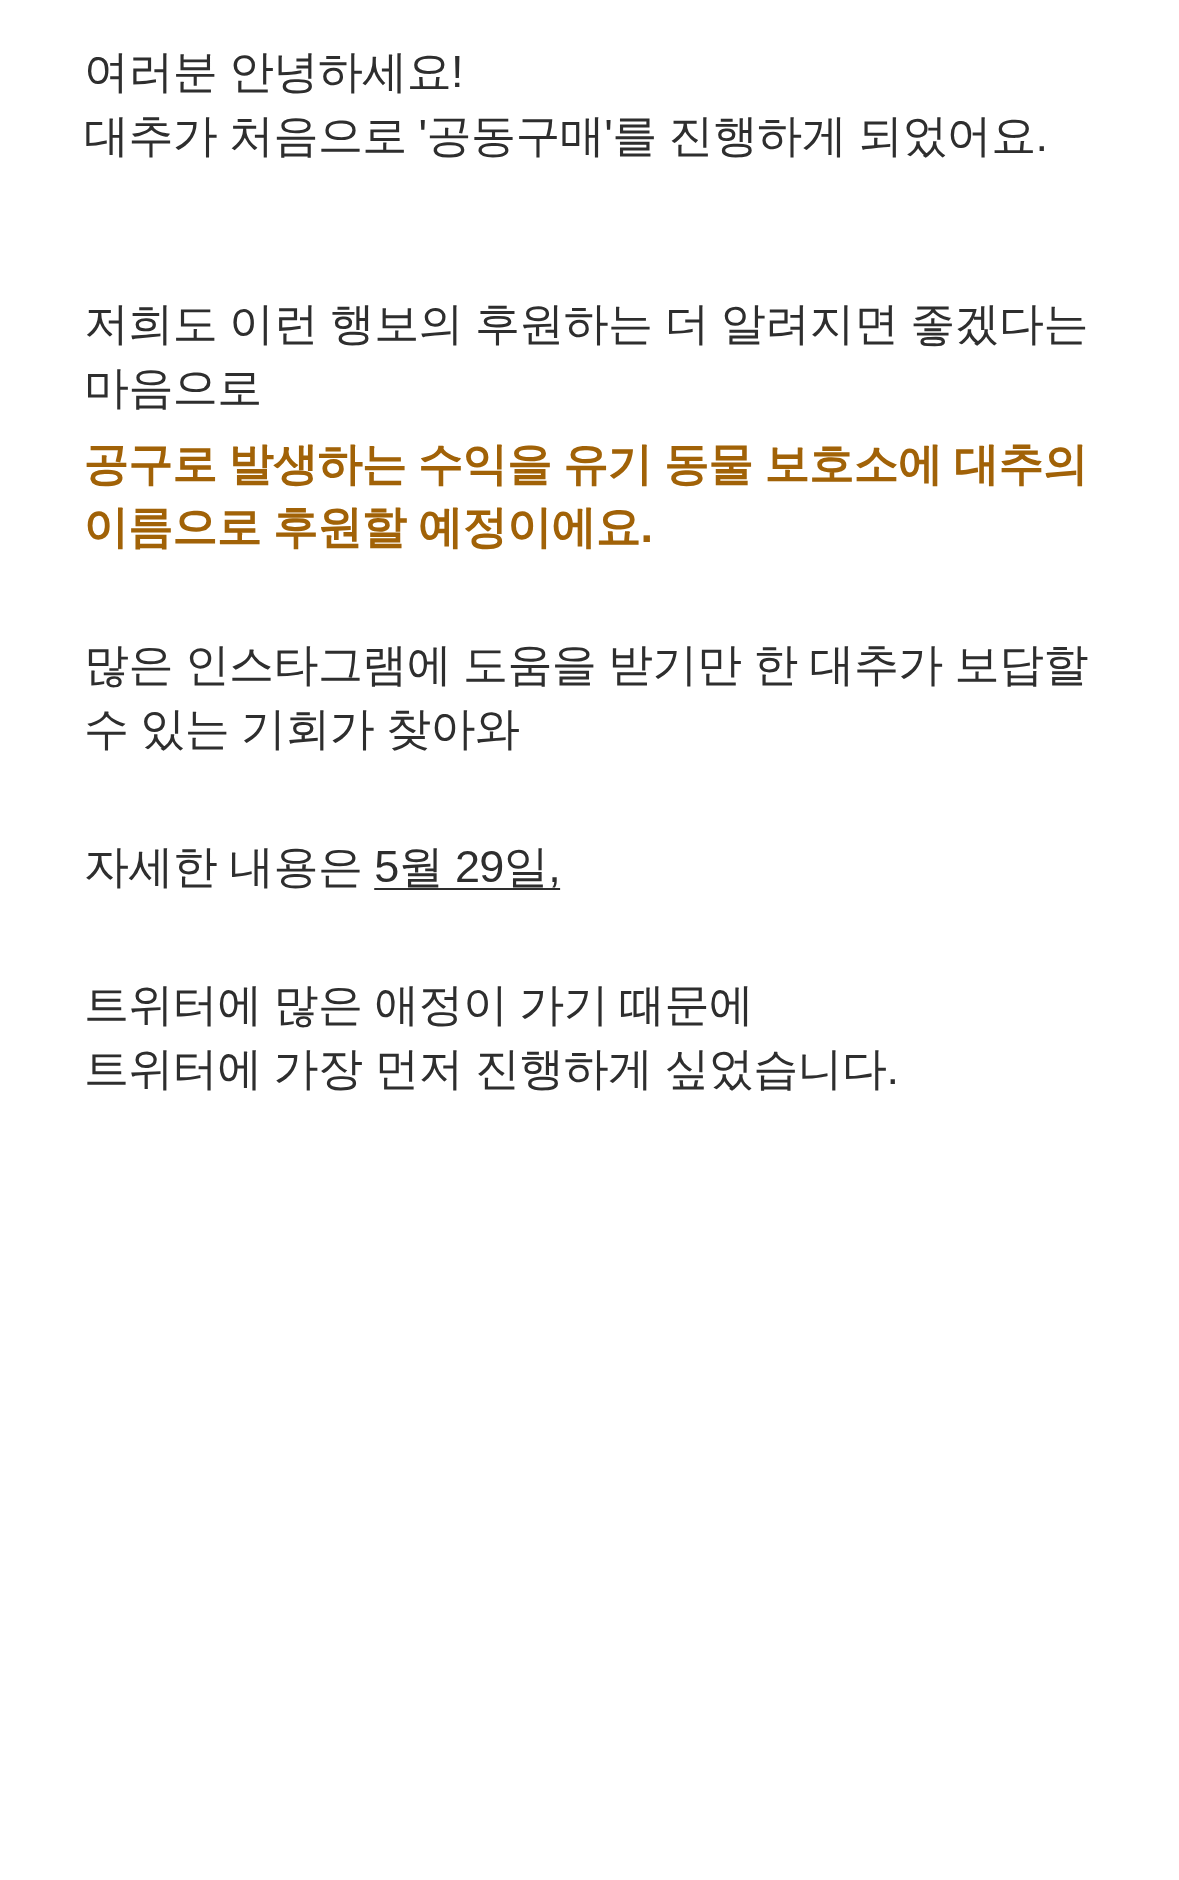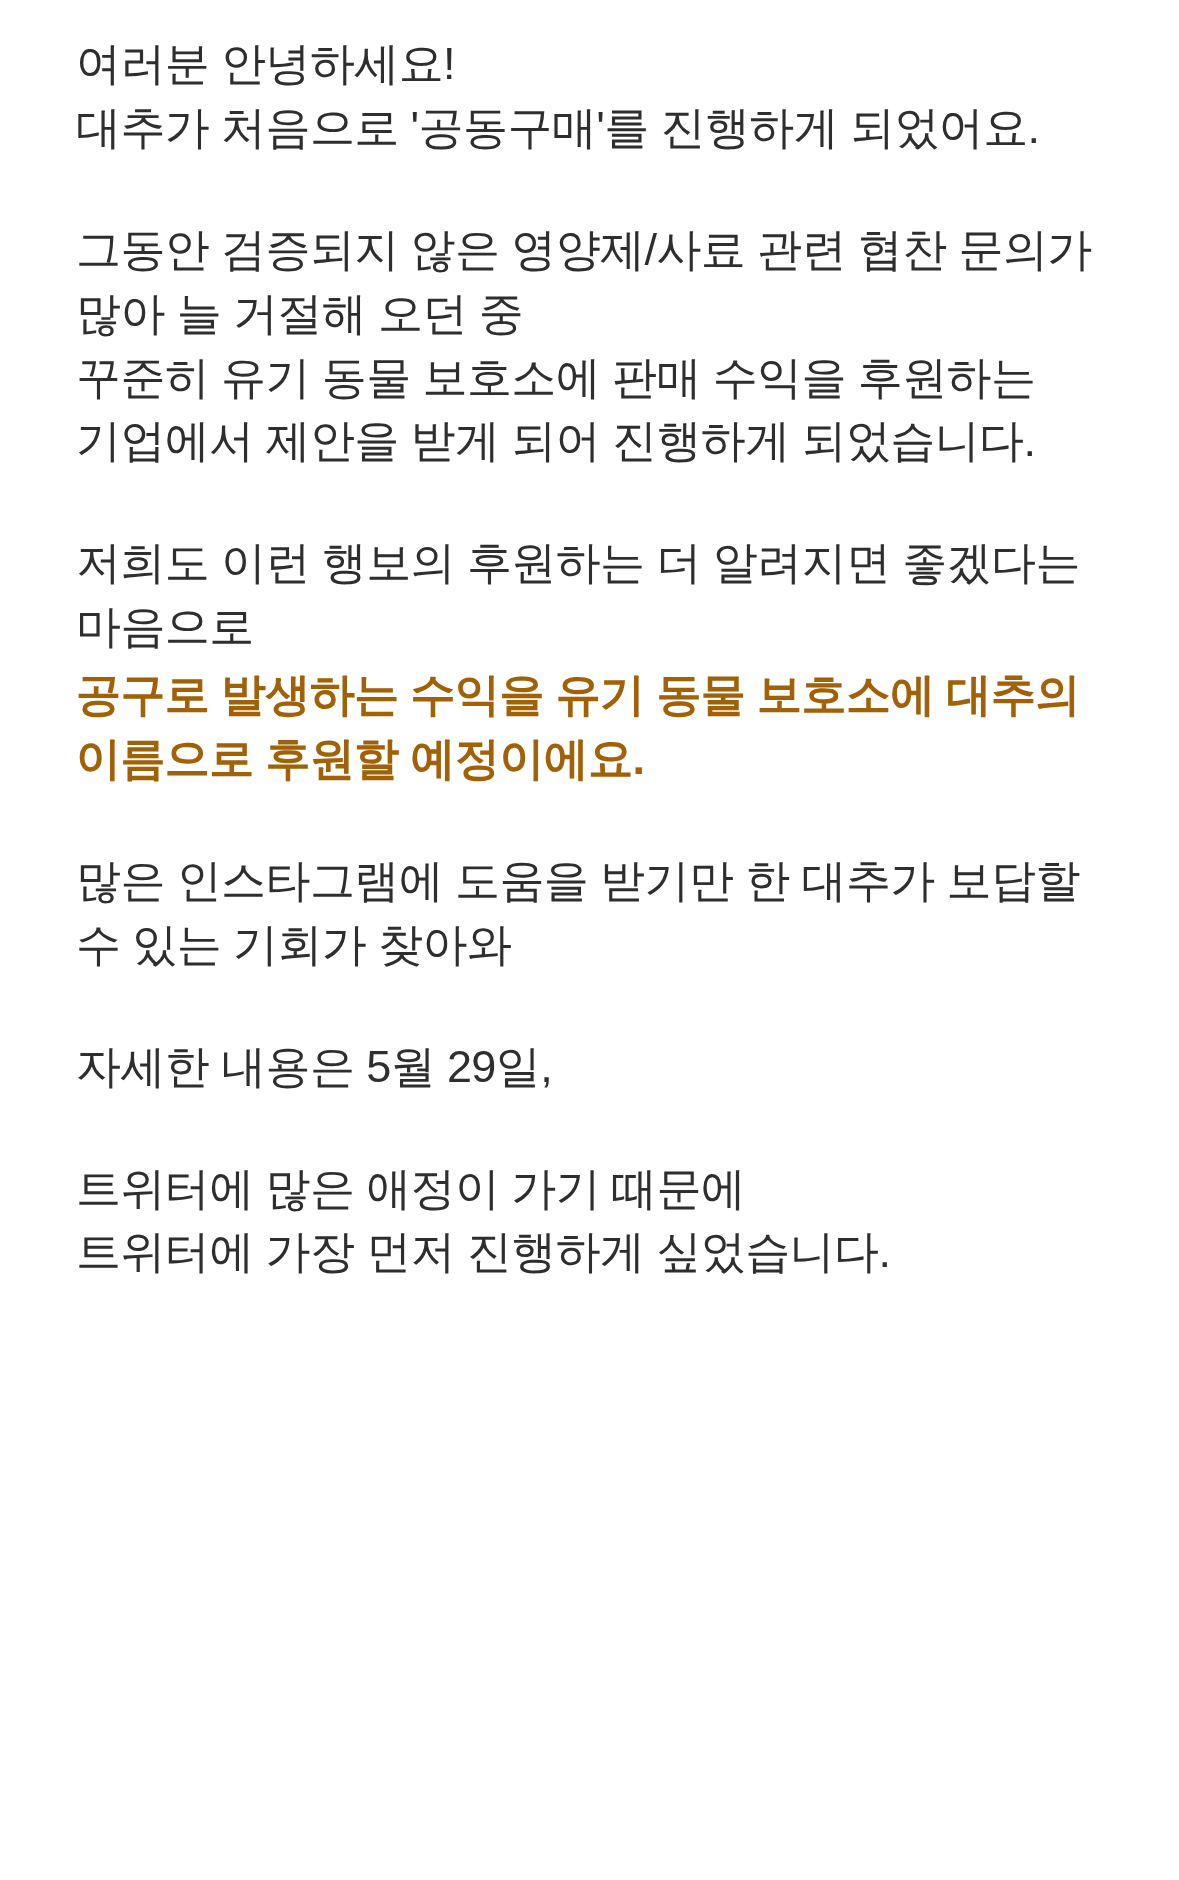--- a/index.html
+++ b/index.html
@@ -19,21 +19,21 @@
     width: 1179px;
     min-height: 1880px;
     padding: 28px 70px 40px 72px;
     background: #ffffff;
   }
   .para {
     font-size: 45px;
     line-height: 1.42;
     letter-spacing: -0.6px;
     color: #2e2e2e;
-    margin: 4px;
+    margin: 12px;
     word-break: keep-all;
   }
   .para + .para {
     margin-top: 0;
   }
   .spacer {
     height: 50px;
   }
   .line {
     display: block;
@@ -46,40 +46,37 @@
     font-weight: bold;
     color: #ec3f5f;
     background: #fcd9e0;
     padding: 2px 4px 4px 4px;
     border-radius: 2px;
     box-decoration-break: clone;
     -webkit-box-decoration-break: clone;
     line-height: 1.42;
   }
   .underline {
+    text-decoration: underline;
     text-underline-offset: 6px;
     text-decoration-thickness: 2px;
   }
 </style>
 </head>
 <body>
 
 <div class="page">
 
   <p class="para">
     <span class="line">여러분 안녕하세요!</span>
     <span class="line">대추가 처음으로 '공동구매'를 진행하게 되었어요.</span>
   </p>
 
   <div class="spacer"></div>
 
-  <p class="para">
-    <span class="line">그동안 검증되지 않은 영양제/사료 관련 협찬 문의가 많아 늘 거절해 오던 중</span>
-    <span class="line">꾸준히 유기 동물 보호소에 판매 수익을 후원하는 기업에서 제안을 받게 되어 진행하게 되었습니다.</span>
-  </p>
 
   <div class="spacer"></div>
 
   <p class="para">
     <span class="line">저희도 이런 행보의 후원하는 더 알려지면 좋겠다는 마음으로</span>
   </p>
 
   <p class="para bold">
     <span class="line">공구로 발생하는 수익을 유기 동물 보호소에 대추의 이름으로 후원할 예정이에요.</span>
   </p>

